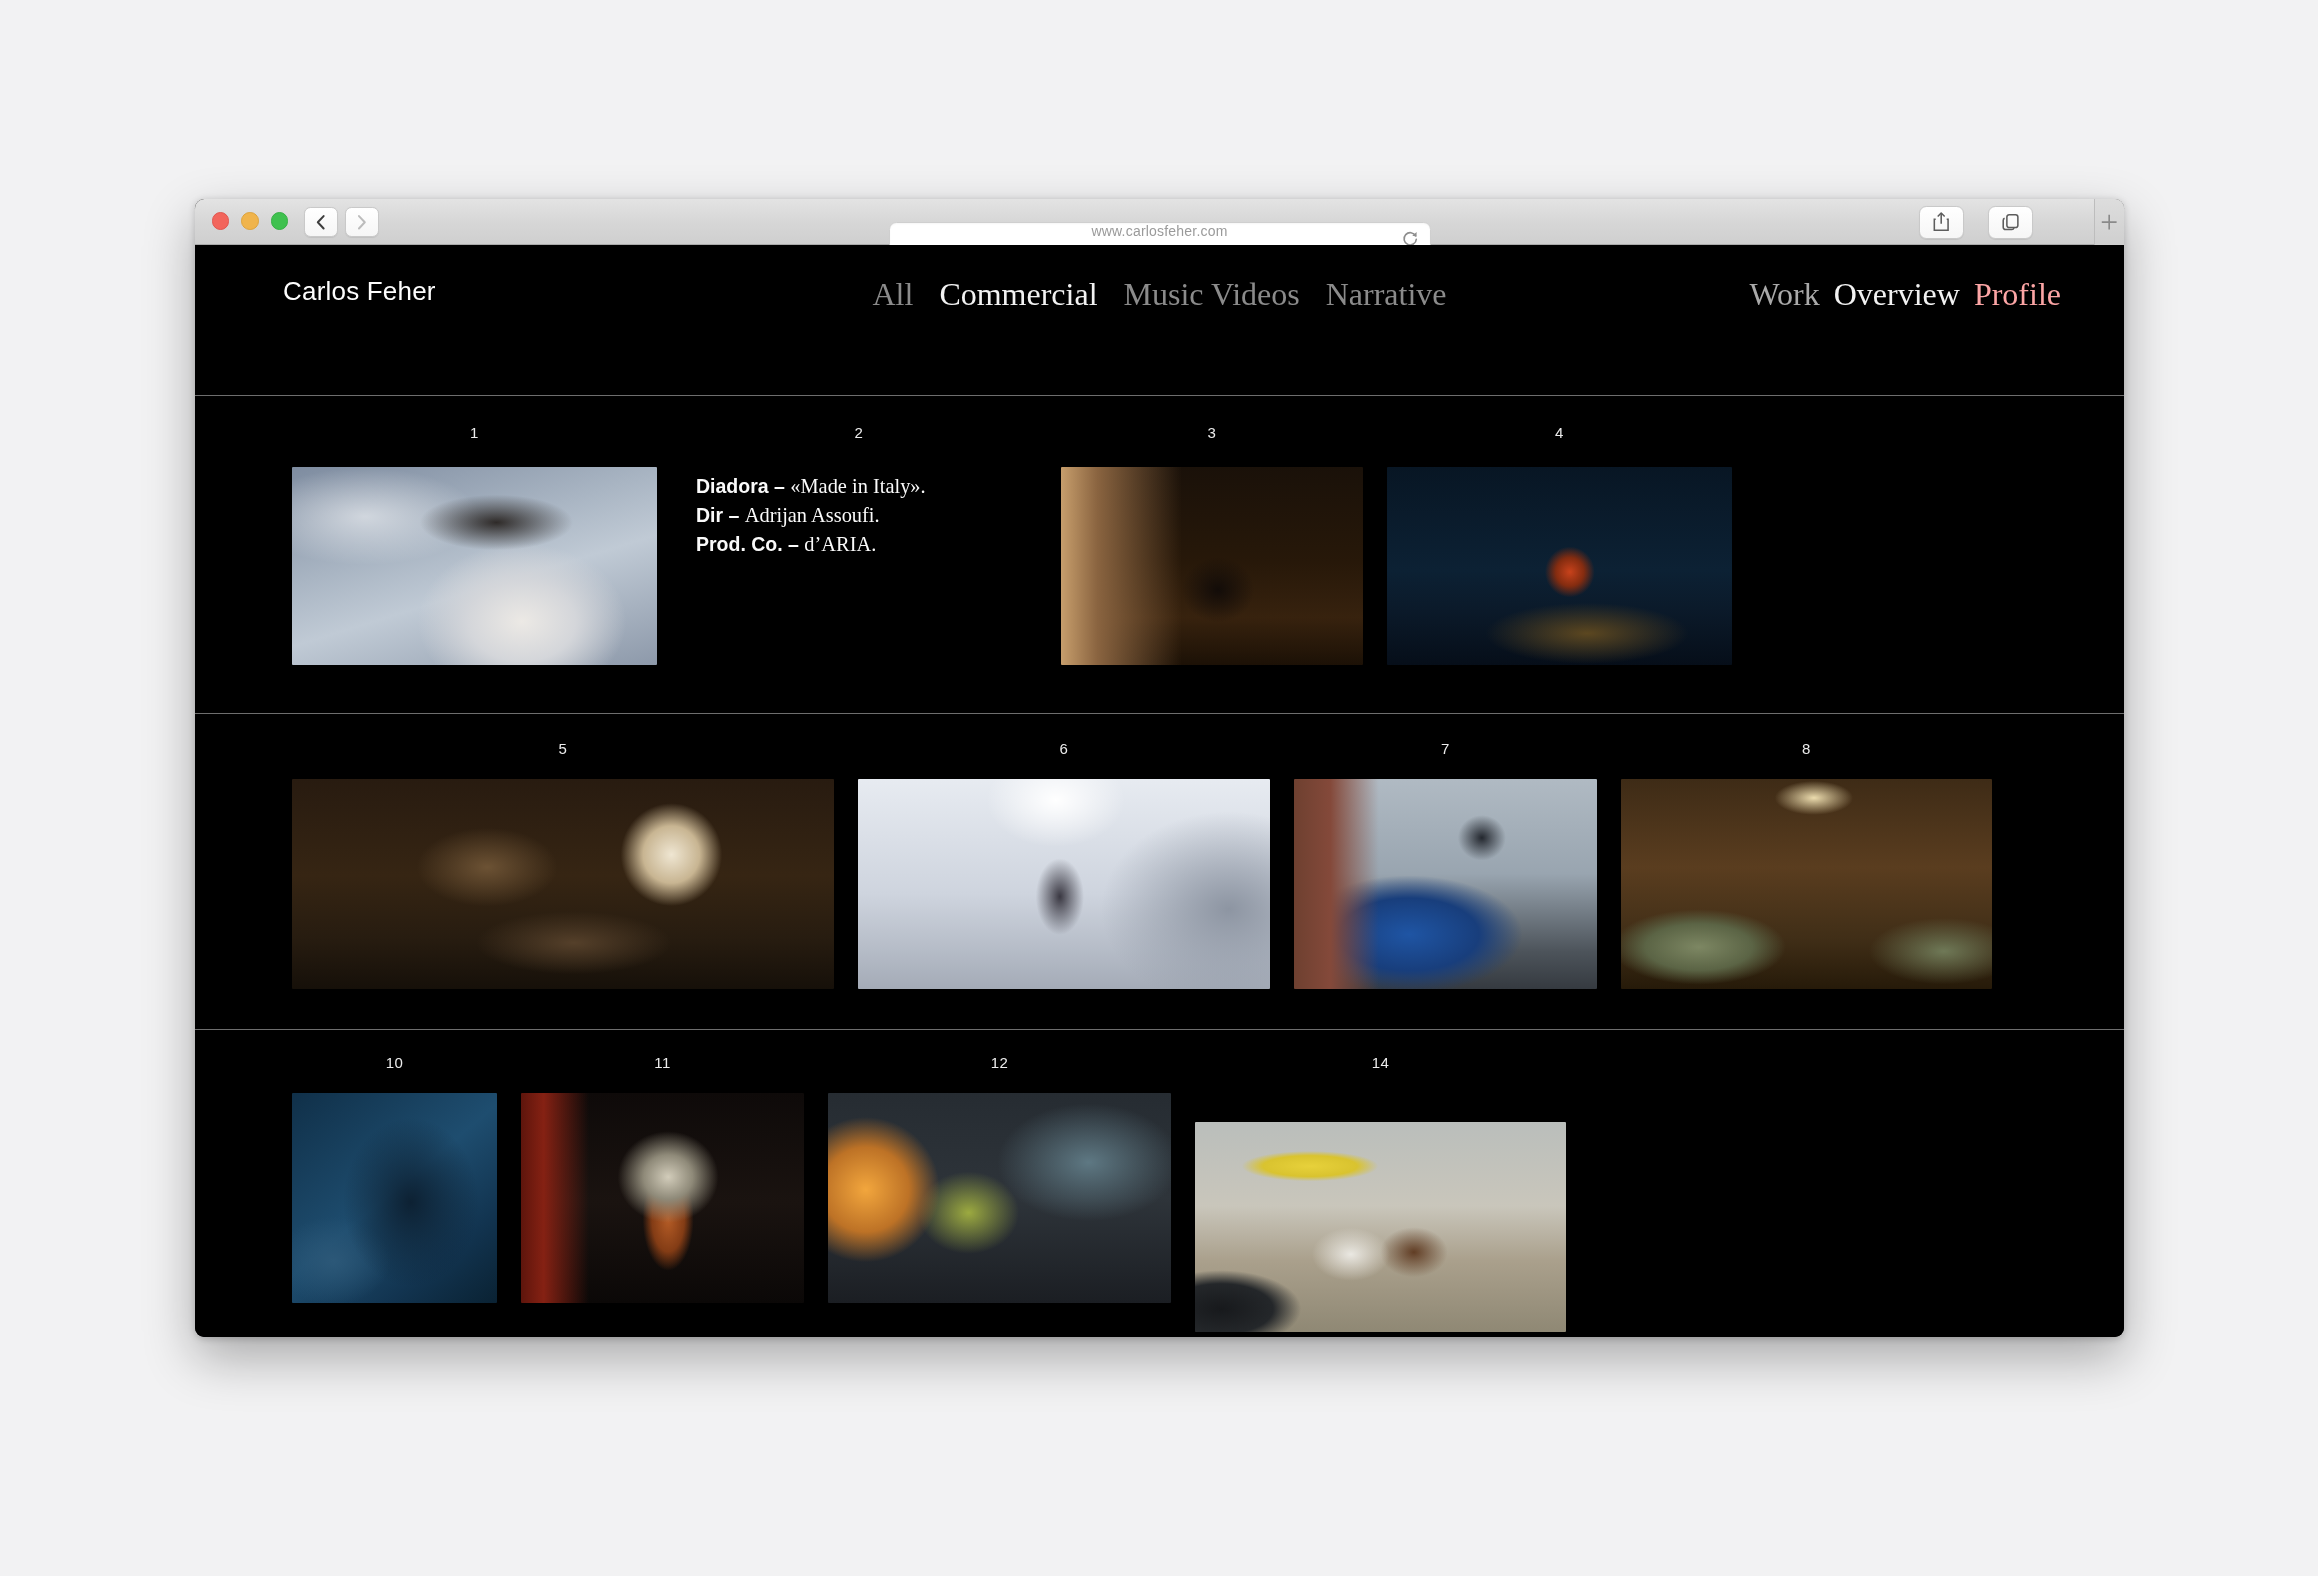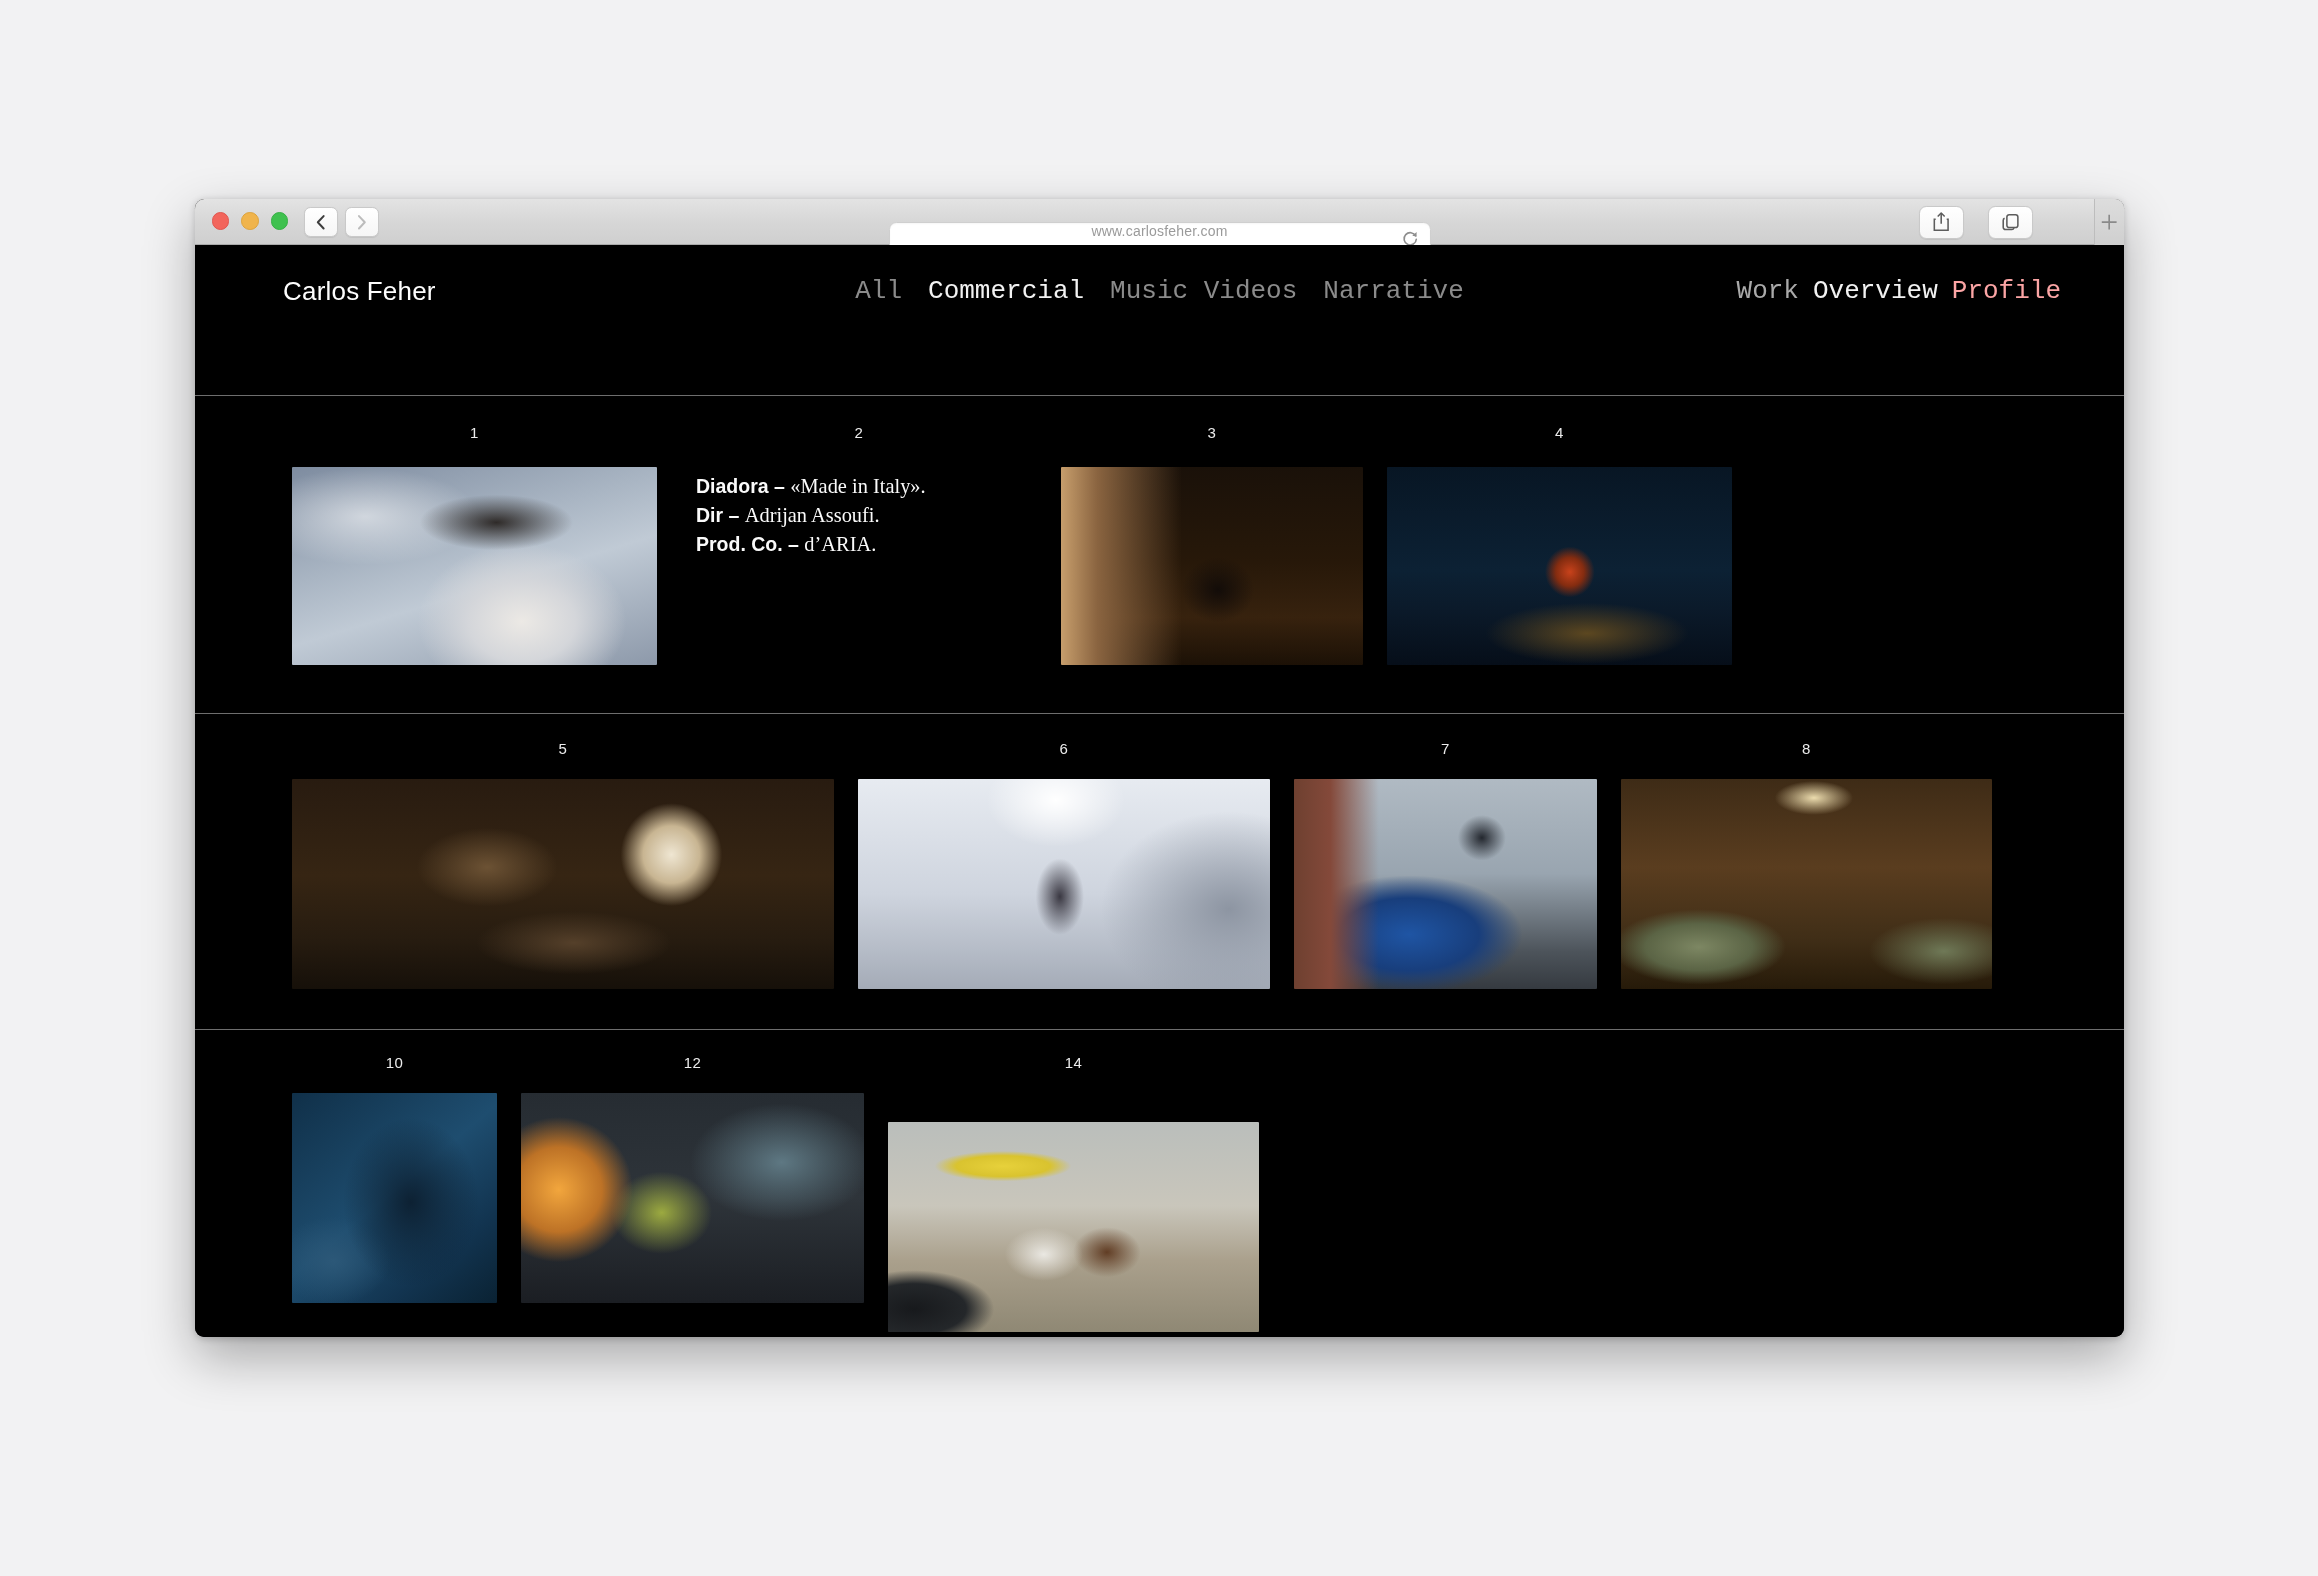--- a/index.html
+++ b/index.html
@@ -79,22 +79,22 @@
   }
   .centernav {
     position:absolute; left:50%; top:31px; transform:translateX(-50%);
     display:flex; gap:26px; white-space:nowrap;
   }
   .rightnav {
     position:absolute; right:63px; top:31px;
     display:flex; gap:14px; white-space:nowrap;
   }
   .navitem {
-    font-family:Liberation Mono, monospace;
-    font-size:26px; color:#8b8b8b; cursor:pointer;
+    font-family:Liberation Serif, serif;
+    font-size:32px; color:#8b8b8b; cursor:pointer;
   }
   .navitem.active { color:#f2f2f2; }
   .navitem.dim { color:#fca5a5; }
   .navitem.mid { color:#a9a9a9; }
 
   .grid-row {
     border-top:1.9px solid #6e6e6e;
     padding:28px 0 48px 97px;
     display:flex; gap:24px; align-items:flex-start;
   }
@@ -325,20 +325,24 @@
         <div class="cellnum">8</div>
         <div class="thumb t8" title="wood-panelled café with green tables and patrons"></div>
       </div>
     </div>
 
     <div class="grid-row r3">
       <div class="cell c10">
         <div class="cellnum">10</div>
         <div class="thumb t10" title="blue-lit back of man's head, hand on hair"></div>
       </div>
+      <div class="cell c11">
+        <div class="cellnum">11</div>
+        <div class="thumb t11" title="man in orange suit walking down dark backlit corridor"></div>
+      </div>
       <div class="cell c12">
         <div class="cellnum">12</div>
         <div class="thumb t12" title="person in cap and green hood by glowing oven in kitchen"></div>
       </div>
       <div class="cell c14">
         <div class="cellnum">14</div>
         <div class="thumb t14" title="two horse riders before graffiti building with yellow 'The End Is Nigh' banner"></div>
       </div>
     </div>
 

